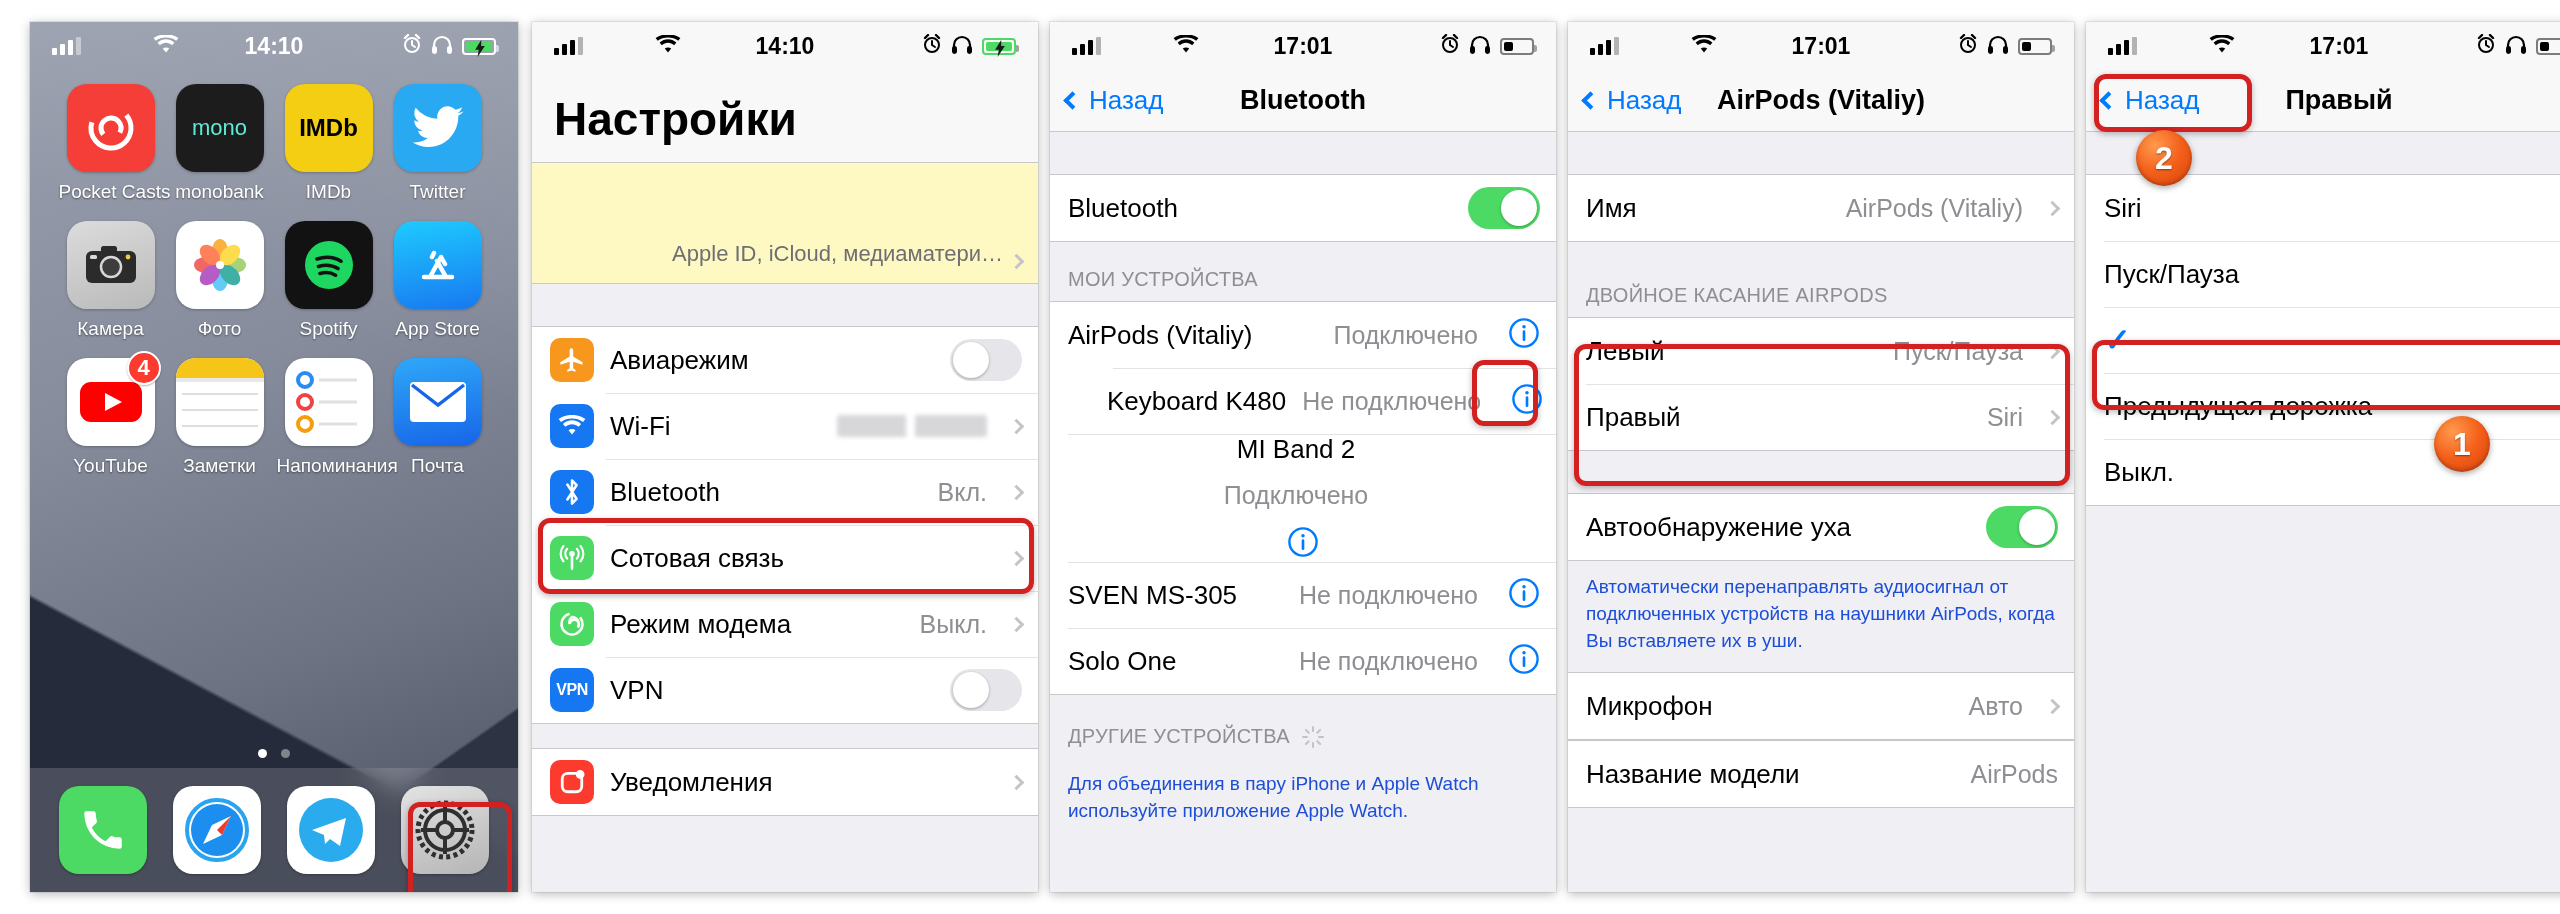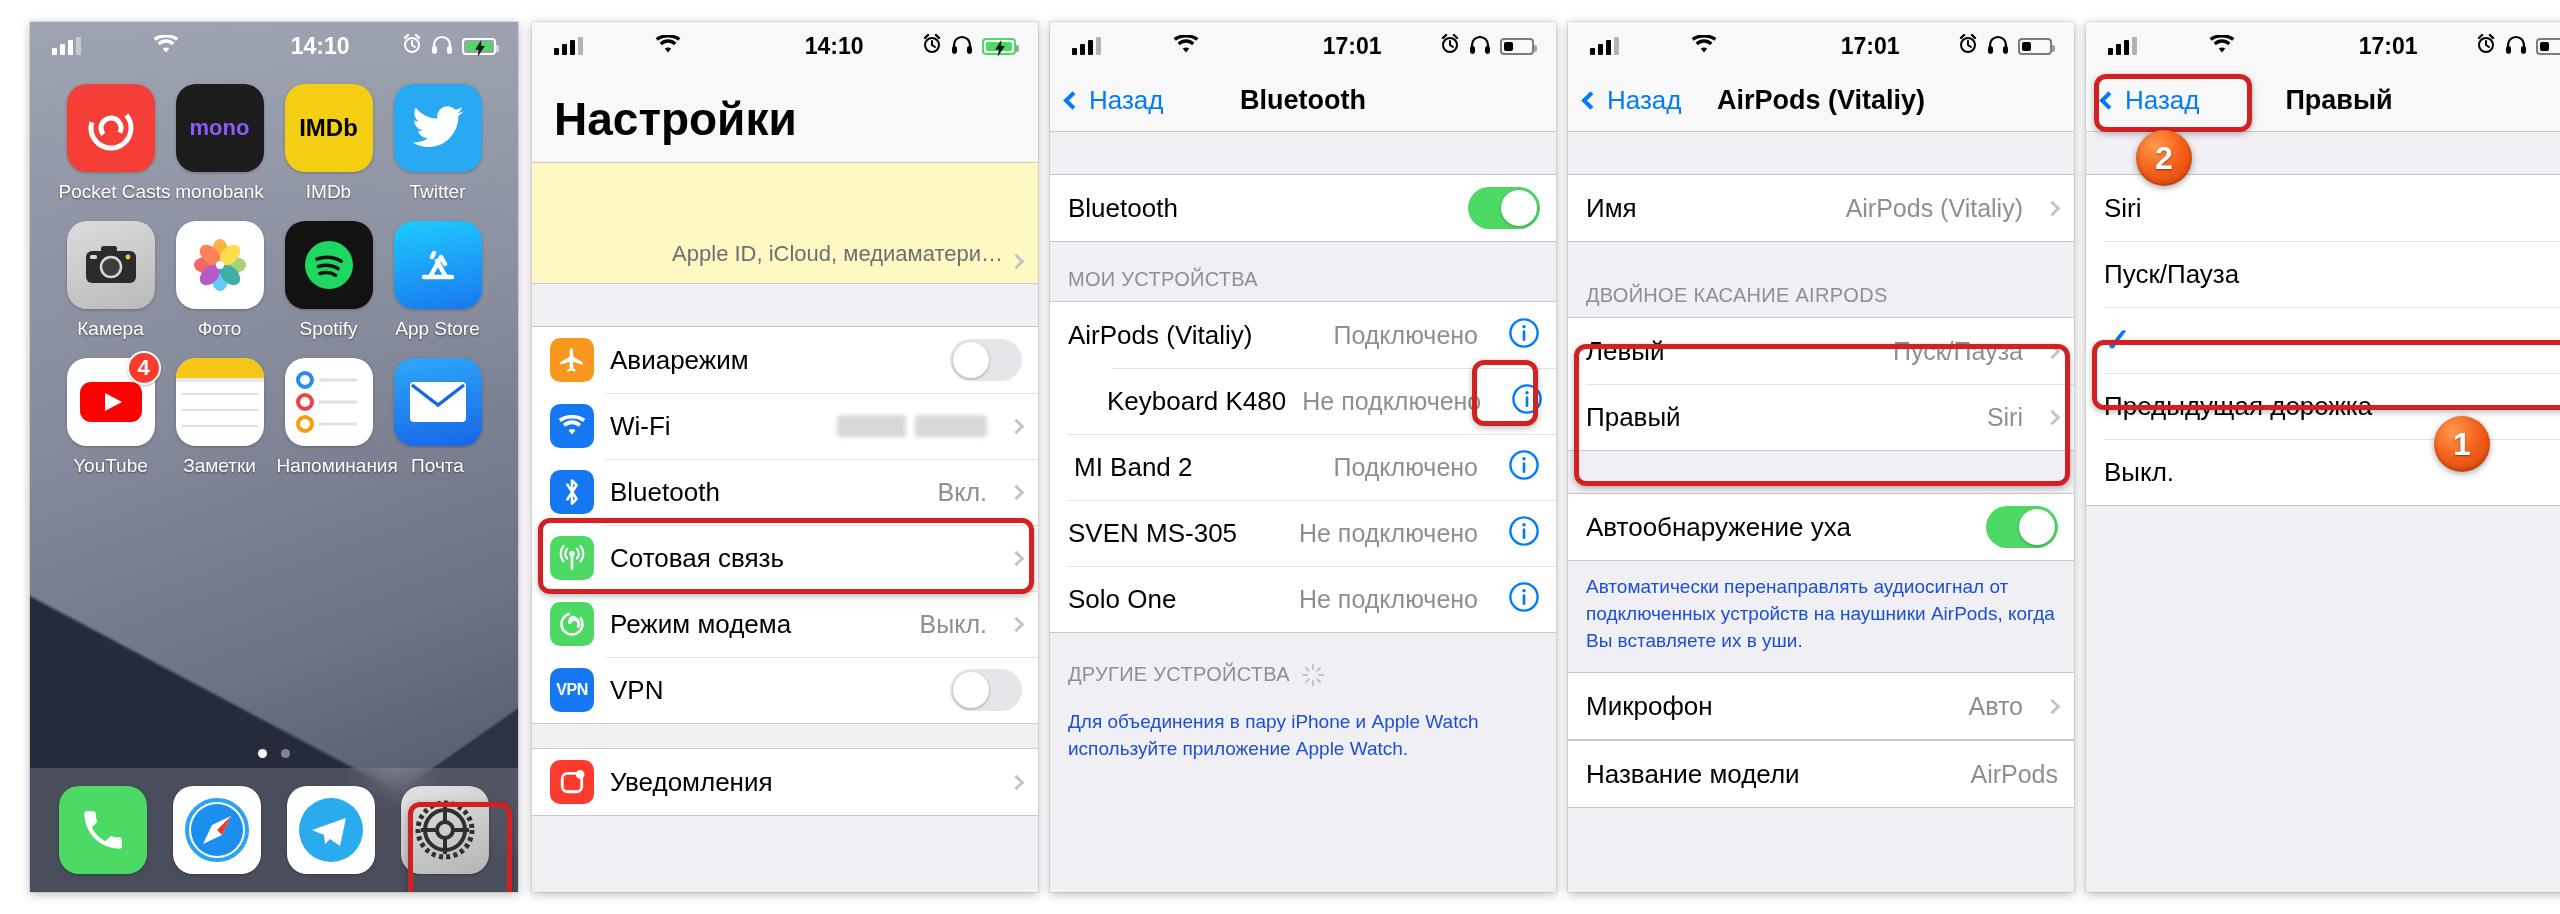--- a/index.html
+++ b/index.html
@@ -35,21 +35,21 @@
 
   
   .statusbar {
     height: 48px;
     display: flex; align-items: center;
     padding: 0 22px;
     font-size: 23px; font-weight: bold;
     position: relative;
   }
   .statusbar .sb-left { display:flex; align-items:center; gap: 0; width: 33%; }
-  .statusbar .sb-mid { width: 34%; text-align: right; }
+  .statusbar .sb-mid { width: 34%; text-align: center; }
   .statusbar .sb-right { width: 33%; display: flex; align-items: center; justify-content: flex-end; gap: 9px; }
   .bars { display: flex; align-items: flex-end; gap: 3px; height: 18px; }
   .bars i { display:block; width: 5px; border-radius: 1px; }
   .bars i:nth-child(1){ height: 7px; }
   .bars i:nth-child(2){ height: 11px; }
   .bars i:nth-child(3){ height: 15px; }
   .bars i:nth-child(4){ height: 18px; }
   .wifi { margin-left: 72px; }
   .batt { width: 34px; height: 17px; border-radius: 4px; position: relative; display:inline-block; }
   .batt:after { content:""; position:absolute; right:-5px; top:5px; width:3px; height:7px; border-radius:0 2px 2px 0; }
@@ -252,21 +252,21 @@
         <div class="app">
           <div class="tile" style="background:#f43e37;">
             <svg width="60" height="60" viewBox="0 0 60 60">
                 <circle cx="30" cy="30" r="20" fill="none" stroke="#fff" stroke-width="5" stroke-dasharray="82 45" transform="rotate(-40 30 30)"></circle>
                 <circle cx="30" cy="30" r="10" fill="none" stroke="#fff" stroke-width="5" stroke-dasharray="43 22" transform="rotate(140 30 30)"></circle>
               </svg>
           </div>
           <div class="caption">Pocket Casts</div>
         </div>
         <div class="app">
-          <div class="tile" style="background:#1c1c1c;color:#8b5cf6;font-size:22px;font-weight:bold;">mono</div>
+          <div class="tile" style="background:#1c1c1c;color:#5eead4;font-size:22px;">mono</div>
           <div class="caption">monobank</div>
         </div>
         <div class="app">
           <div class="tile" style="background:#f3ce13;color:#000;font-size:24px;font-weight:bold;">IMDb</div>
           <div class="caption">IMDb</div>
         </div>
         <div class="app">
           <div class="tile" style="background:#28a9f1;">
             <svg width="56" height="56" viewBox="0 0 24 24">
                 <path fill="#fff" d="M23 4.9a9 9 0 0 1-2.6.7 4.5 4.5 0 0 0 2-2.5 9 9 0 0 1-2.9 1.1A4.5 4.5 0 0 0 11.7 8 12.8 12.8 0 0 1 2.4 3.3a4.5 4.5 0 0 0 1.4 6 4.4 4.4 0 0 1-2-.6 4.5 4.5 0 0 0 3.6 4.4 4.5 4.5 0 0 1-2 .1 4.5 4.5 0 0 0 4.2 3.1A9 9 0 0 1 1 18.1a12.7 12.7 0 0 0 6.9 2c8.3 0 12.8-6.9 12.8-12.8v-.6A9 9 0 0 0 23 4.9z"></path>
@@ -639,21 +639,21 @@
           <span class="label">Keyboard K480</span>
           <span class="value">Не подключено</span>
           <span style="margin-left:14px;">
             <svg width="32" height="32" viewBox="0 0 24 24">
                 <circle cx="12" cy="12" r="10.2" fill="none" stroke="#007aff" stroke-width="1.8"></circle>
                 <circle cx="12" cy="7.3" r="1.3" fill="#007aff"></circle>
                 <rect x="11" y="10" width="2" height="8" rx="1" fill="#007aff"></rect>
               </svg>
           </span>
         </div>
-        <div class="row norow" style="padding-left:24px;">
+        <div class="row norow" style="padding-left:2px;flex-direction:column;">
           <span class="label">MI Band 2</span>
           <span class="value">Подключено</span>
           <span style="margin-left:14px;">
             <svg width="32" height="32" viewBox="0 0 24 24">
                 <circle cx="12" cy="12" r="10.2" fill="none" stroke="#007aff" stroke-width="1.8"></circle>
                 <circle cx="12" cy="7.3" r="1.3" fill="#007aff"></circle>
                 <rect x="11" y="10" width="2" height="8" rx="1" fill="#007aff"></rect>
               </svg>
           </span>
         </div>

